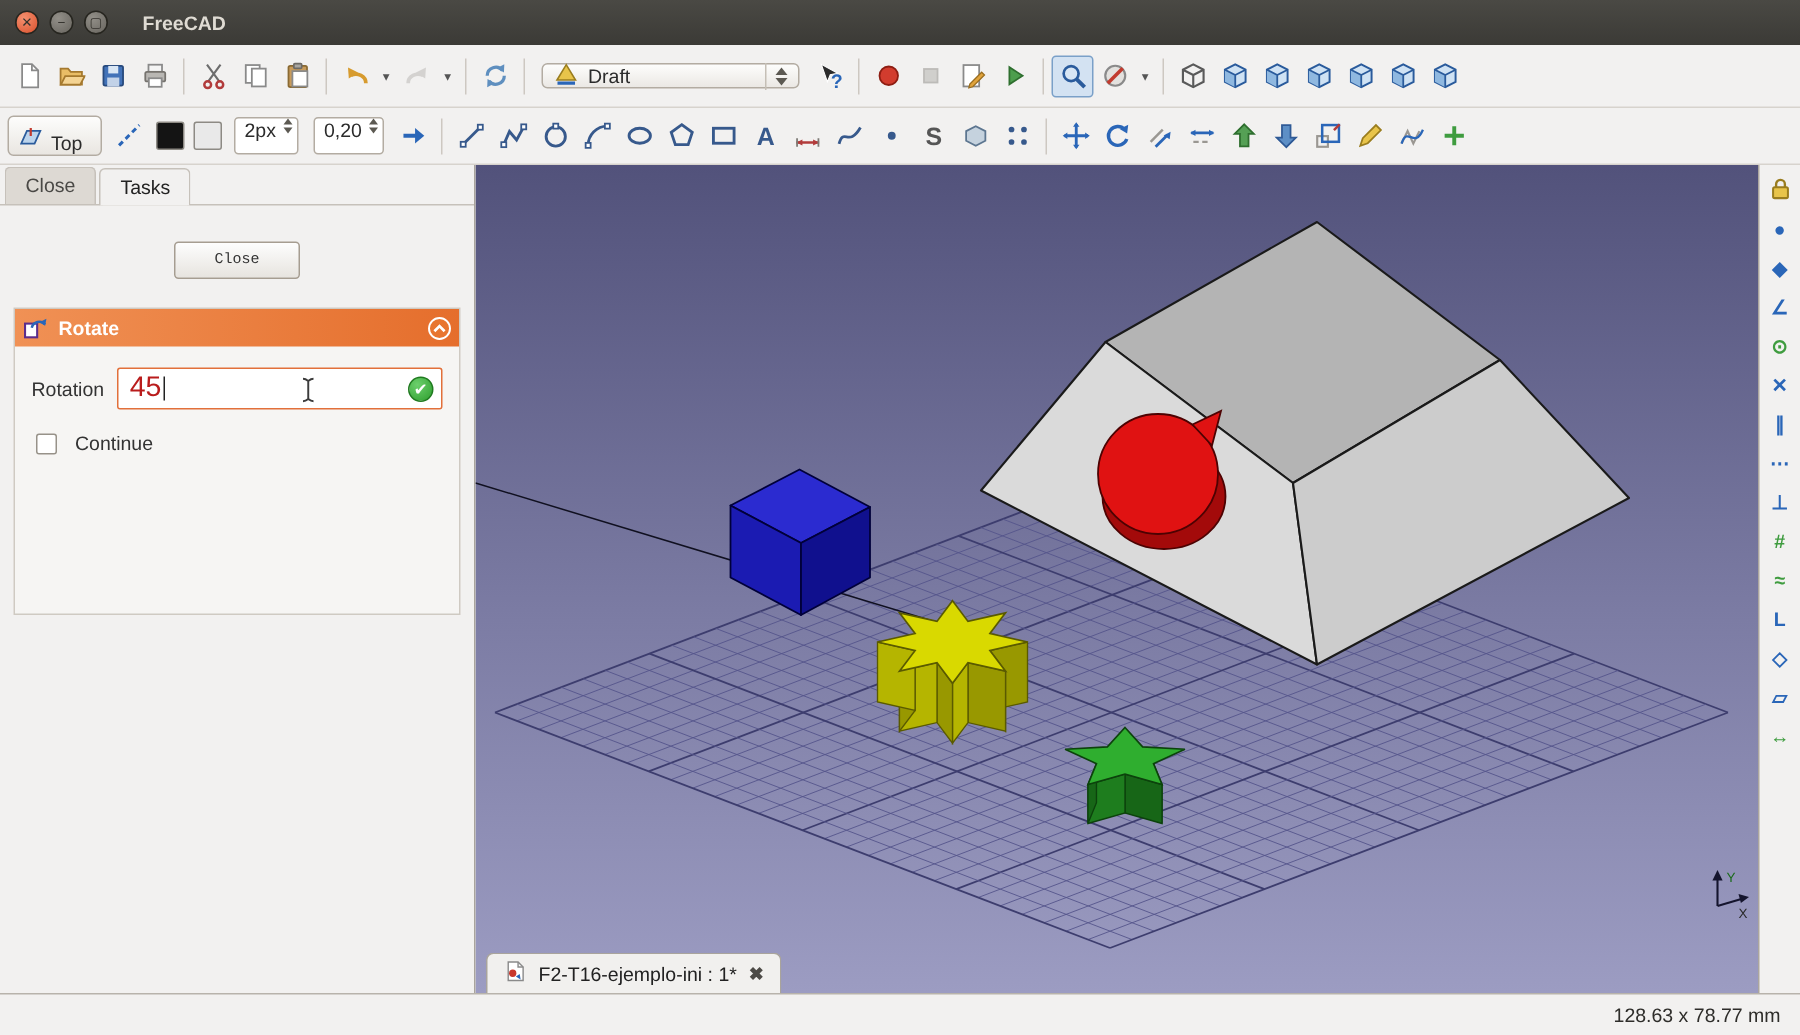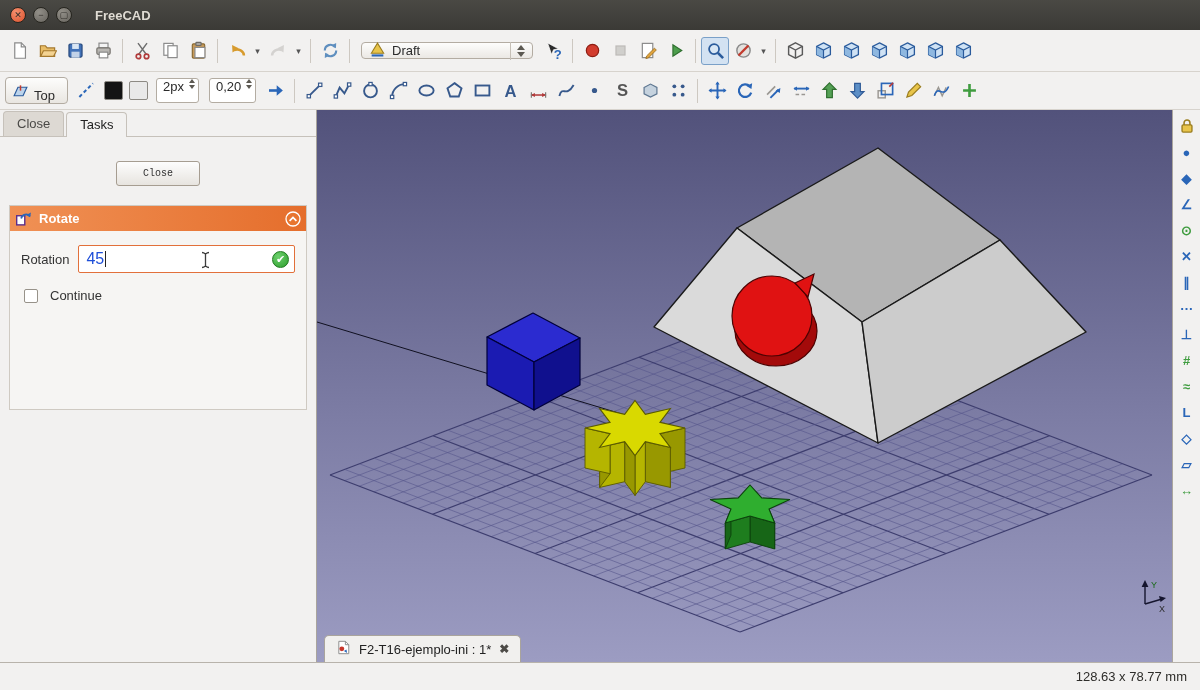--- a/index.html
+++ b/index.html
@@ -53,21 +53,21 @@
   .close-btn{display:block;margin:0 auto;min-width:84px;height:25px;border:1px solid #a69d91;border-radius:3px;background:linear-gradient(#fdfdfd,#e7e4df);font-family:Liberation Mono, monospace;font-size:10px;color:#333}
   .task-box{margin:19px 9px 0;border:1px solid #cfcac2;background:#f6f5f3}
   .task-header{height:25px;background:linear-gradient(90deg,#f09155,#e56e2c);display:flex;align-items:center;gap:7px;padding:0 5px;color:#fff;font-weight:bold}
   .task-header .ticon svg{width:17px;height:17px;display:block}
   .task-header .collapse{margin-left:auto}
   .task-header .collapse svg{width:16px;height:16px;display:block}
   .task-body{padding:14px 11px 16px;min-height:178px}
   .rot-row{display:flex;align-items:center;gap:9px}
   .rot-row label{color:#333}
   .rot-input{flex:1;height:28px;background:#fff;border:1px solid #e2703a;border-radius:2px;display:flex;align-items:center;padding:0 7px;position:relative}
-  .rot-input .val{font-size:16px;color:#1d4ed8}
+  .rot-input .val{font-size:19px;color:#b91c1c}
   .rot-input .caret{width:1px;height:16px;background:#222;margin-left:1px}
   .rot-input .ibeam{position:absolute;left:56%;top:5px}
   .rot-input .valid{position:absolute;right:5px;top:5px;width:17px;height:17px;border-radius:50%;background:radial-gradient(circle at 35% 30%,#6cd06c,#2e9e2e);color:#fff;display:flex;align-items:center;justify-content:center;font-size:11px;border:1px solid #1f7a1f}
   .cb-row{display:flex;align-items:center;gap:12px;margin:15px 0 0 3px;color:#333}
   .cb{width:14px;height:14px;background:#fff;border:1px solid #979289;border-radius:2px;flex:none}
 
   
   .viewport{flex:1;position:relative;min-width:0}
   .viewport > svg.scene{display:block;width:100%;height:100%}
   .doctab{position:absolute;left:7px;bottom:0;background:#f1f0ee;border:1px solid #a9a49c;border-bottom:none;border-radius:5px 5px 0 0;display:flex;align-items:center;gap:8px;padding:4px 11px;color:#222;z-index:2}

